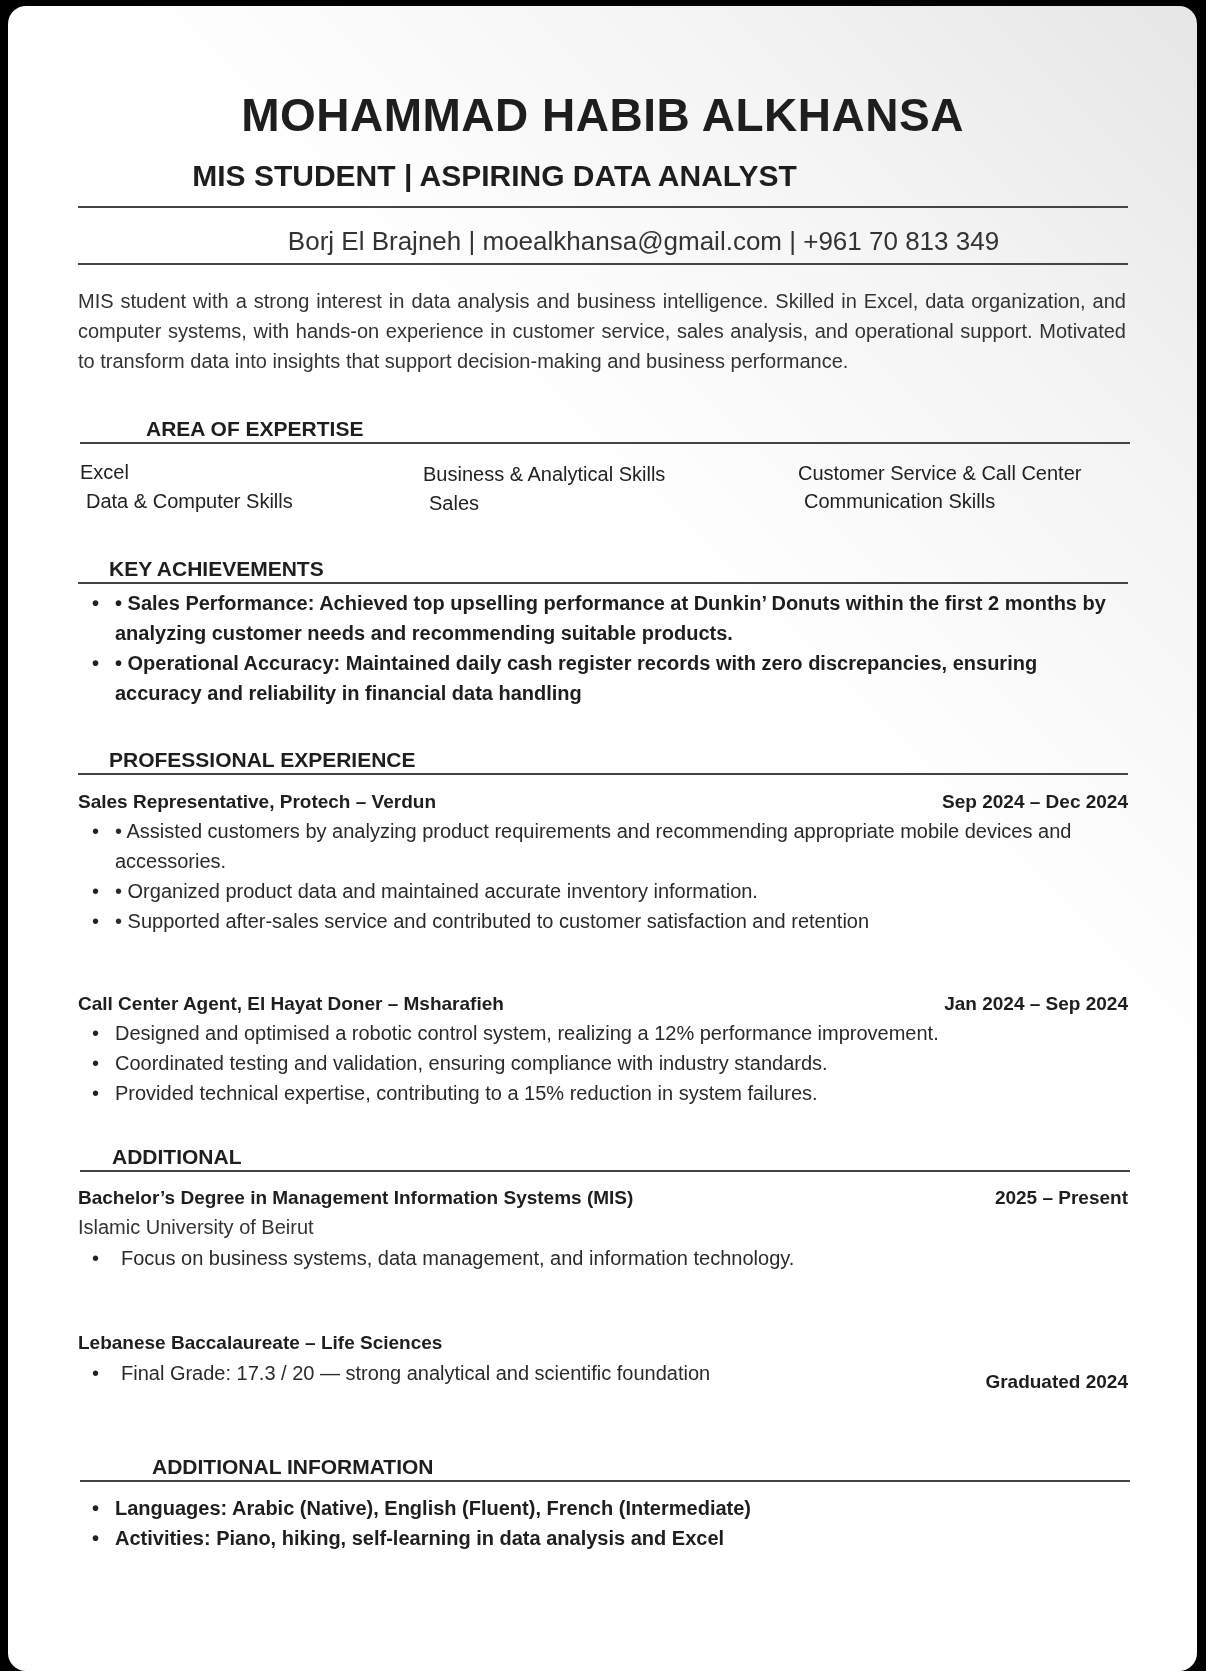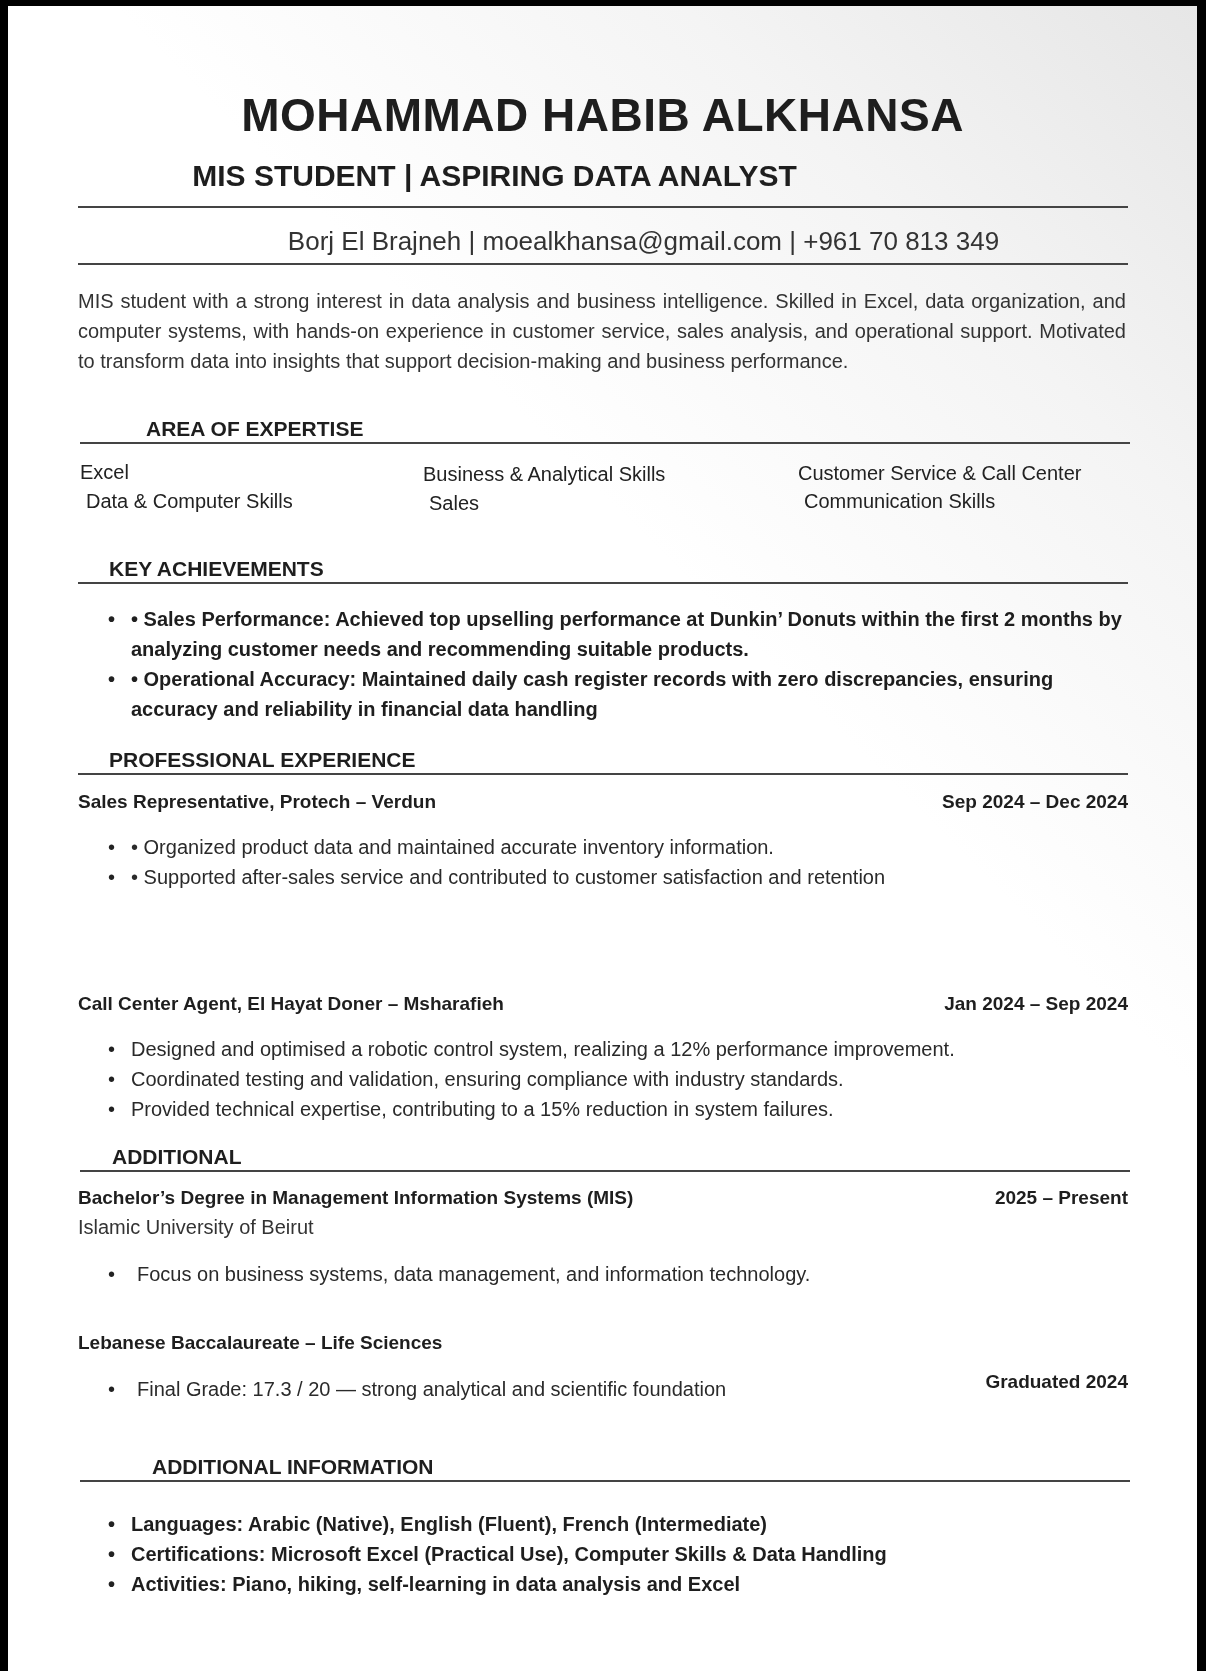--- a/index.html
+++ b/index.html
@@ -10,20 +10,21 @@
     overflow: hidden;
     font-family: "Liberation Sans", "DejaVu Sans", sans-serif;
     color: #222;
   }
   .page {
     position: absolute;
     left: 8px; top: 6px;
     width: 1189px; height: 1665px;
     background: linear-gradient(225deg, #e6e6e6 0%, #f4f4f4 18%, #ffffff 38%, #ffffff 100%);
     overflow: hidden;
+    border-radius: 18px;
   }
   .abs { position: absolute; white-space: nowrap; }
   .name {
     left: 0; width: 1189px; top: 82px;
     text-align: center;
     font-size: 46px; font-weight: bold; letter-spacing: 0.5px;
     color: #1e1e1e;
   }
   .subtitle {
     left: 0; width: 973px; top: 153px;
@@ -41,21 +42,21 @@
     position: absolute; left: 70px; width: 1048px; top: 280px;
     font-size: 20px; line-height: 30px; color: #333;
     text-align: justify; text-align-last: left;
   }
   .section-title {
     font-size: 21px; font-weight: bold; color: #1e1e1e;
   }
   .skill { font-size: 20px; color: #222; }
   .bold-row { font-size: 19px; font-weight: bold; color: #1e1e1e; }
   ul.list {
-    position: absolute; margin: 16px; padding: 0; list-style: none;
+    position: absolute; margin: 0; padding: 0; list-style: none;
   }
   ul.list li {
     position: relative;
     padding-left: 37px;
     font-size: 20px; line-height: 30px; color: #2a2a2a;
     white-space: normal;
   }
   ul.list li::before {
     content: "\2022";
     position: absolute; left: 14px; top: 0;
@@ -92,20 +93,21 @@
     <li>• Sales Performance: Achieved top upselling performance at Dunkin’ Donuts within the first 2 months by analyzing customer needs and recommending suitable products.</li>
     <li>• Operational Accuracy: Maintained daily cash register records with zero discrepancies, ensuring accuracy and reliability in financial data handling</li>
   </ul>
 
   <div class="abs section-title" style="left:101px; top:742px;">PROFESSIONAL EXPERIENCE</div>
   <div class="rule" style="left:70px; width:1050px; top:767px;"></div>
 
   <div class="abs bold-row" style="left:70px; top:785px;">Sales Representative, Protech – Verdun</div>
   <div class="abs bold-row" style="right:69px; top:785px;">Sep 2024 – Dec 2024</div>
   <ul class="list" style="left:70px; width:1000px; top:810px;">
+    <li>• Assisted customers by analyzing product requirements and recommending appropriate mobile devices and accessories.</li>
     <li> • Organized product data and maintained accurate inventory information.</li>
     <li> • Supported after-sales service and contributed to customer satisfaction and retention</li>
   </ul>
 
   <div class="abs bold-row" style="left:70px; top:987px;">Call Center Agent, El Hayat Doner – Msharafieh</div>
   <div class="abs bold-row" style="right:69px; top:987px;">Jan 2024 – Sep 2024</div>
   <ul class="list" style="left:70px; width:1050px; top:1012px;">
     <li>Designed and optimised a robotic control system, realizing a 12% performance improvement.</li>
     <li>Coordinated testing and validation, ensuring compliance with industry standards.</li>
     <li>Provided technical expertise, contributing to a 15% reduction in system failures.</li>
@@ -124,17 +126,16 @@
   <div class="abs bold-row" style="left:70px; top:1326px;">Lebanese Baccalaureate – Life Sciences</div>
   <div class="abs bold-row" style="right:69px; top:1326px;margin-top:39px;">Graduated 2024</div>
   <ul class="list" style="left:70px; width:1050px; top:1352px;">
     <li style="padding-left:43px;">Final Grade: 17.3 / 20 — strong analytical and scientific foundation</li>
   </ul>
 
   <div class="abs section-title" style="left:112px; top:1449px;margin-left:32px;">ADDITIONAL INFORMATION</div>
   <div class="rule" style="left:72px; width:1050px; top:1474px;"></div>
   <ul class="list bold" style="left:70px; width:1050px; top:1487px;">
     <li>Languages: Arabic (Native), English (Fluent), French (Intermediate)</li>
-    <li>Certifications: Microsoft Excel (Practical Use), Computer Skills &amp; Data Handling</li>
     <li>Activities: Piano, hiking, self-learning in data analysis and Excel</li>
   </ul>
 
 </div>
 
 </body></html>

